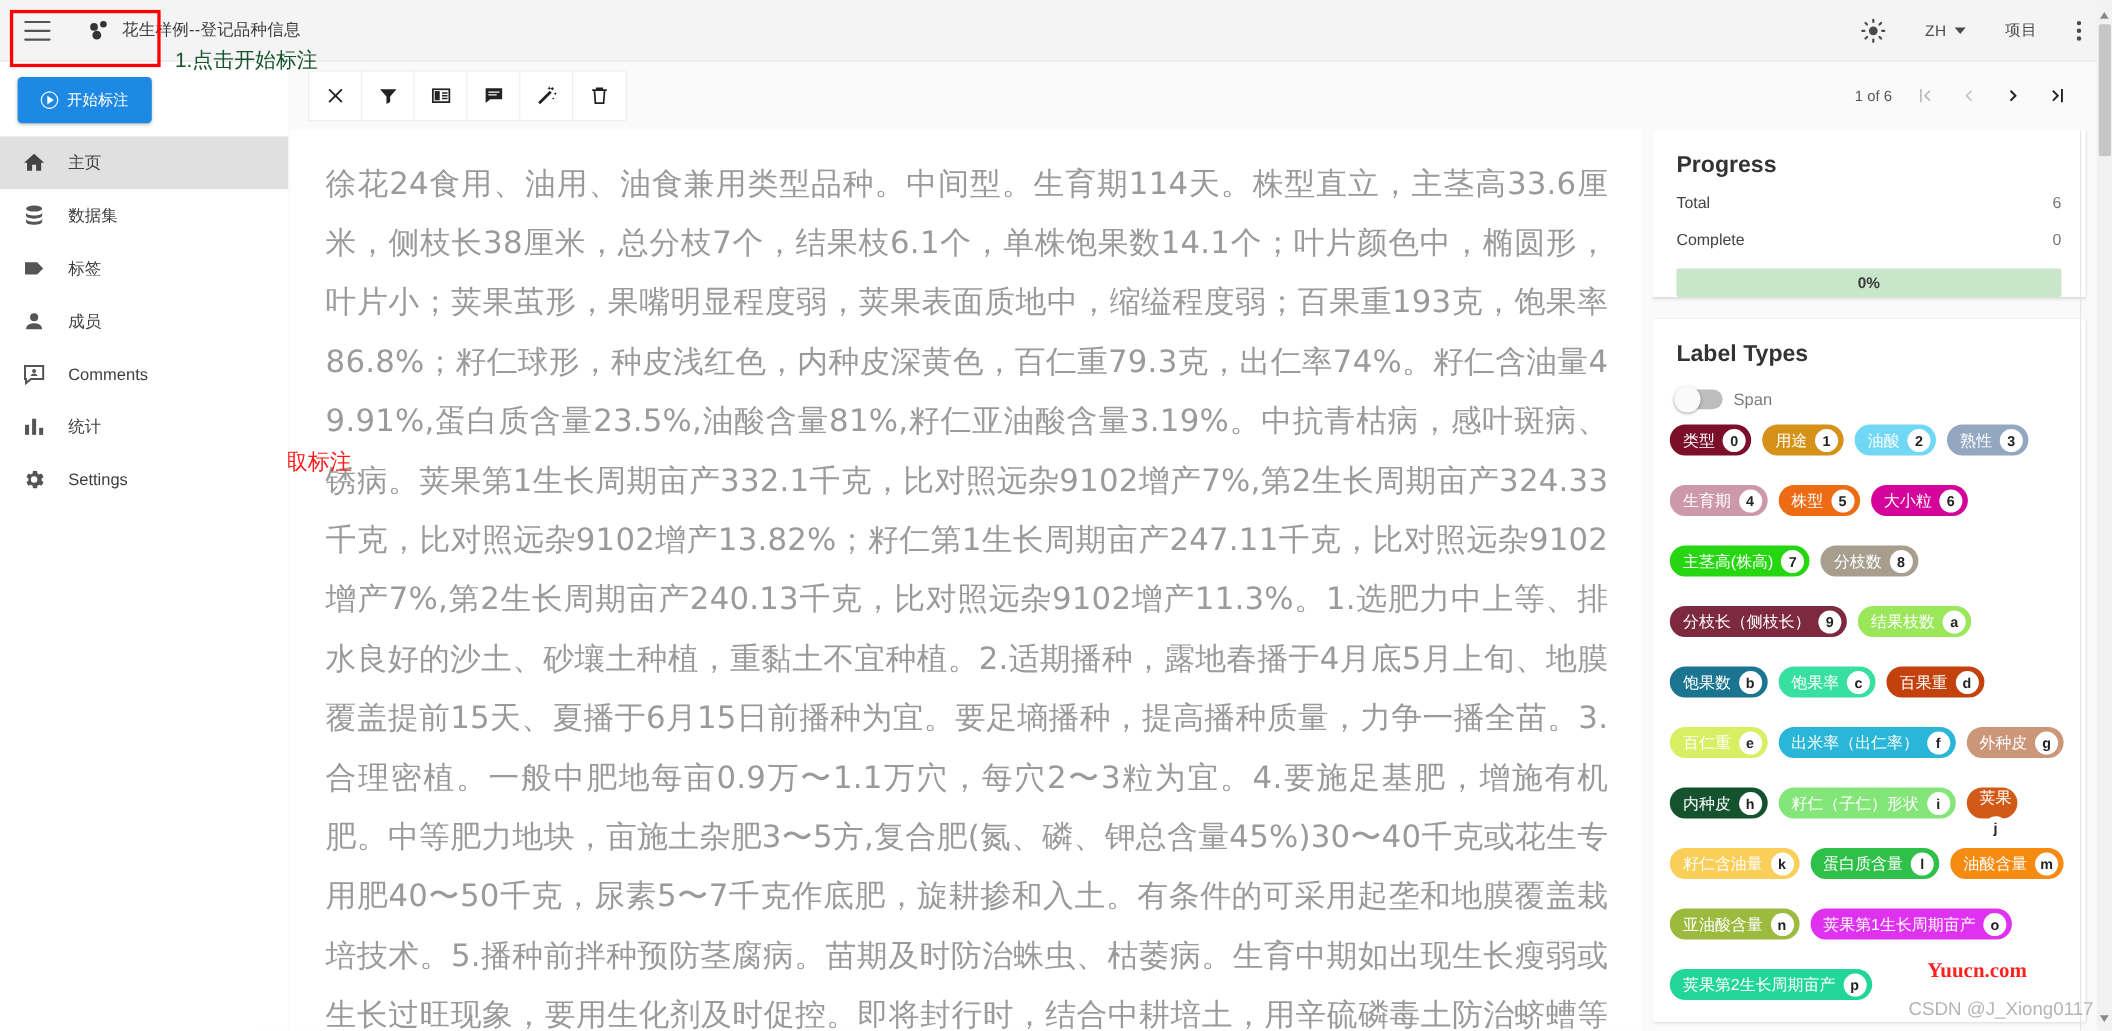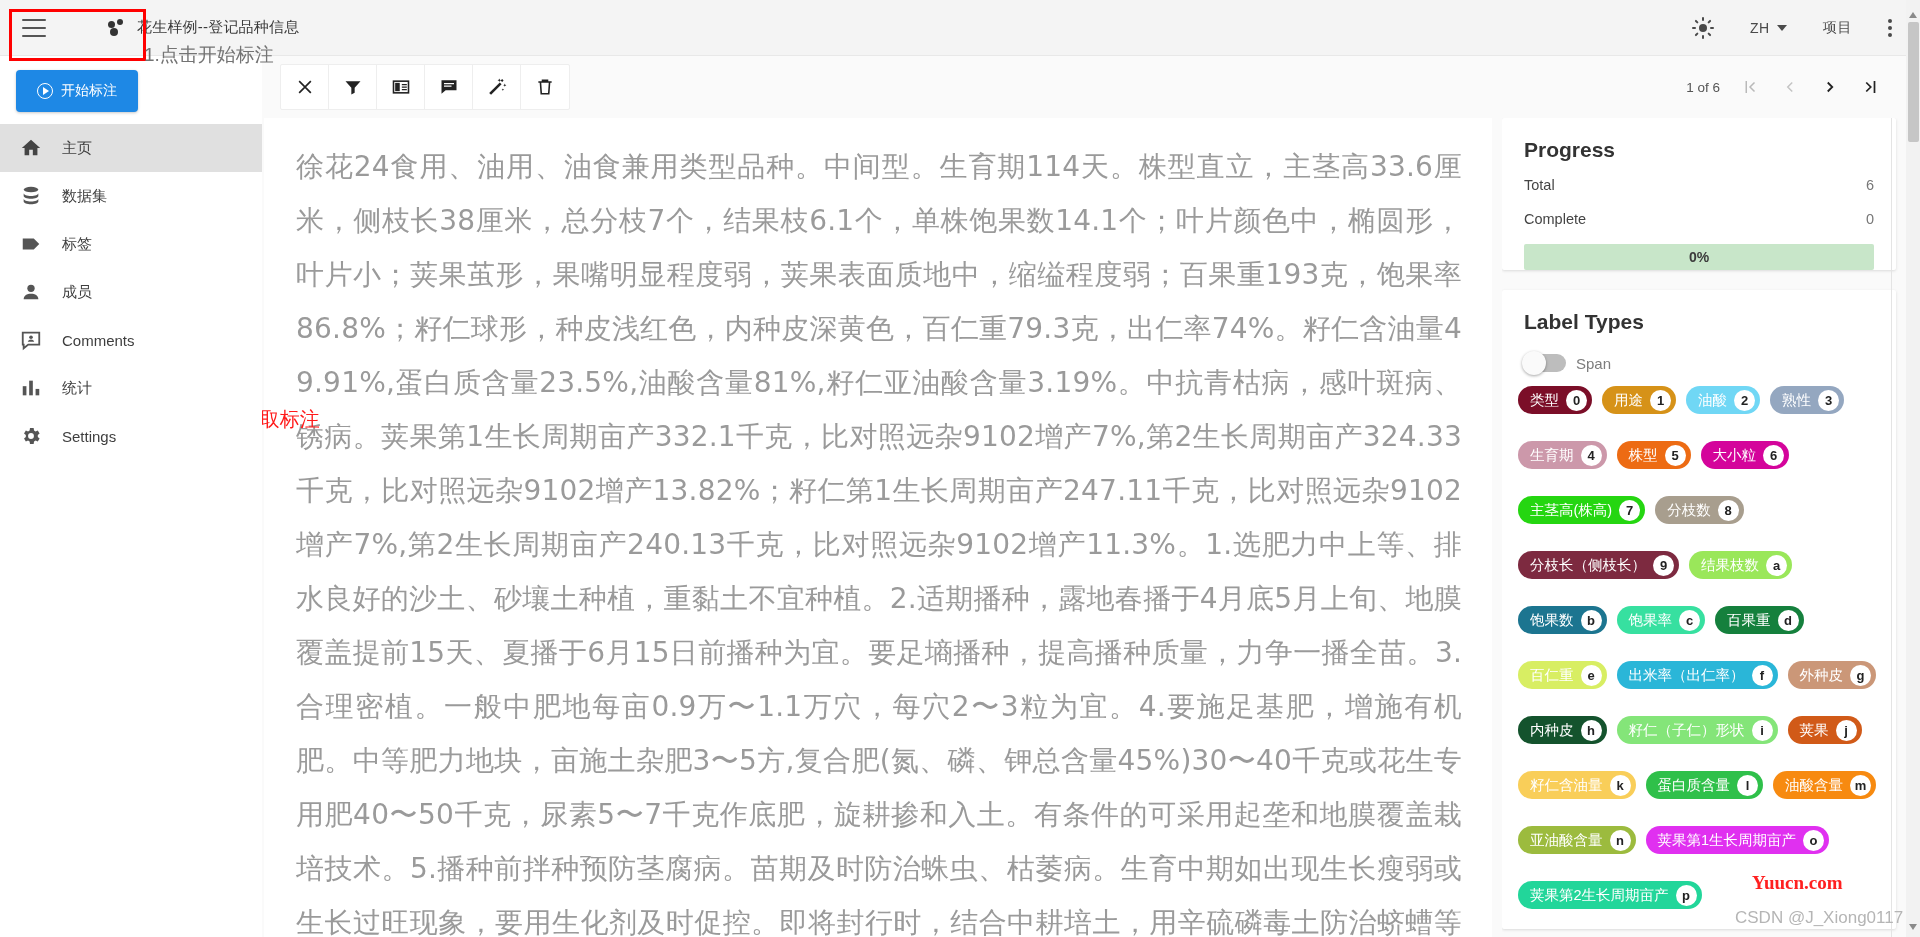--- a/index.html
+++ b/index.html
@@ -11,21 +11,20 @@
   }
 
   
   .app-header {
     position: absolute; top: 0; left: 0;
     width: 1920px; height: 56px;
     background: #f4f4f4;
     display: flex; align-items: center;
     border-bottom: 1px solid #e8e8e8;
     z-index: 40;
-    gap: 26px;
   }
   .hamburger {
     width: 24px; height: 18px; margin-left: 22px; margin-right: 22px;
     display: flex; flex-direction: column; justify-content: space-between;
     cursor: pointer;
   }
   .hamburger span { display:block; height: 2px; background: #555; width: 100%; border-radius: 1px; }
 
   .brand-wrap { display: flex; align-items: center; gap: 9px; margin-left: 14px; }
   .brand-logo { width: 20px; height: 20px; position: relative; }
@@ -75,21 +74,21 @@
   .play-icon::after {
     content:""; position:absolute; left:5px; top:3.4px;
     border-left: 6px solid #fff; border-top: 4px solid transparent; border-bottom: 4px solid transparent;
   }
   
   .anno-box-start {
     position:absolute; left: 9px; top: 9px; width: 137px; height: 52px;
     border: 3px solid #f00; pointer-events:none; z-index: 50;
   }
   .anno-text-start {
-    position:absolute; left: 144px; top: 42px; color:#737373;
+    position:absolute; left: 159px; top: 42px; color:#14532d;
     font-size: 19px; z-index:50; white-space:nowrap;
     font-family: "Liberation Sans", sans-serif;
   }
 
   .nav-item {
     height: 48px; display:flex; align-items:center; gap: 0px;
     cursor: pointer; padding-left: 0; text-align: center;
   }
   .nav-item.active { background:#e0e0e0; }
   .nav-ico { width: 62px; display:flex; align-items:center; justify-content:center; color:#555; flex:0 0 auto; }
@@ -470,21 +469,21 @@
           <span class="key">a</span>
         </div>
         <div class="chip" style="background: rgb(28, 117, 144); color: rgb(255, 255, 255);">
           <span>饱果数</span>
           <span class="key">b</span>
         </div>
         <div class="chip" style="background: rgb(55, 224, 160); color: rgb(255, 255, 255);">
           <span>饱果率</span>
           <span class="key">c</span>
         </div>
-        <div class="chip" style="background: #15803d; color: rgb(255, 255, 255); justify-content: flex-end;">
+        <div class="chip" style="background: #c2410c; color: rgb(255, 255, 255); justify-content: flex-end;">
           <span>百果重</span>
           <span class="key">d</span>
         </div>
         <div class="chip" style="background: rgb(216, 238, 99); color: rgb(255, 255, 255);">
           <span>百仁重</span>
           <span class="key">e</span>
         </div>
         <div class="chip" style="background: rgb(42, 182, 216); color: rgb(255, 255, 255);">
           <span>出米率（出仁率）</span>
           <span class="key">f</span>
@@ -494,21 +493,21 @@
           <span class="key">g</span>
         </div>
         <div class="chip" style="background: #14532d; color: rgb(255, 255, 255);">
           <span>内种皮</span>
           <span class="key">h</span>
         </div>
         <div class="chip" style="background: rgb(132, 229, 121); color: rgb(255, 255, 255);">
           <span>籽仁（子仁）形状</span>
           <span class="key">i</span>
         </div>
-        <div class="chip" style="background: rgb(209, 90, 24); color: rgb(255, 255, 255);">
+        <div class="chip" style="background: rgb(209, 90, 24); color: rgb(255, 255, 255); flex-direction: column;">
           <span>荚果</span>
           <span class="key">j</span>
         </div>
         <div class="chip" style="background: rgb(249, 206, 89); color: rgb(255, 255, 255);">
           <span>籽仁含油量</span>
           <span class="key">k</span>
         </div>
         <div class="chip" style="background: rgb(47, 192, 74); color: rgb(255, 255, 255);">
           <span>蛋白质含量</span>
           <span class="key">l</span>

